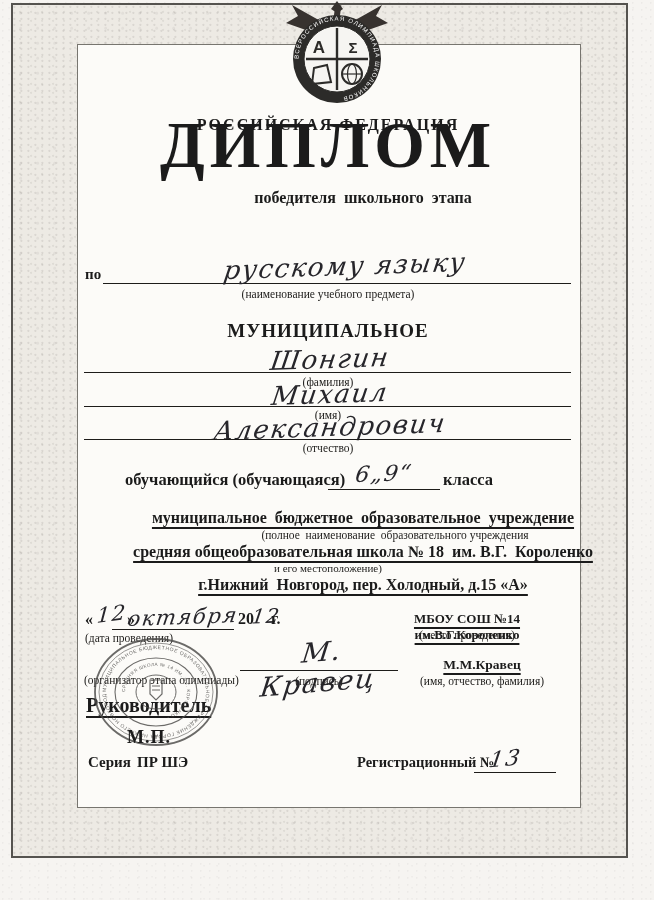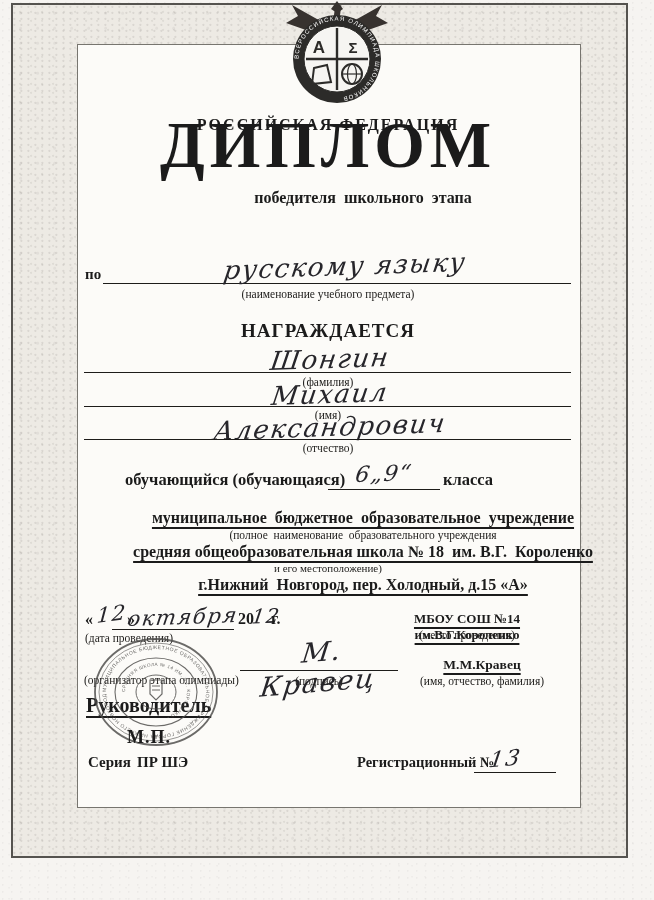--- a/index.html
+++ b/index.html
@@ -77,41 +77,41 @@
 
   <div class="abs c b country">РОССИЙСКАЯ ФЕДЕРАЦИЯ</div>
   <div class="abs c b title">ДИПЛОМ</div>
   <div class="abs c b sub1 pre">победителя  школьного  этапа</div>
 
   <div class="abs b" style="left:85px;top:266px;font-size:15px;">по</div>
   <div class="abs line" style="left:103px;top:283px;width:468px;"></div>
   <div class="abs hand hand-big" style="left:170px;top:251px;width:350px;text-align:center;">русскому языку</div>
   <div class="abs c cap" style="top:288px;">(наименование учебного предмета)</div>
 
-  <div class="abs c b" style="top:320px;font-size:19px;letter-spacing:1px;">НАГРАЖДАЕТСЯ</div>
+  <div class="abs c b" style="top:320px;font-size:19px;letter-spacing:1px;">МУНИЦИПАЛЬНОЕ</div>
 
   <div class="abs hand hand-big" style="left:150px;top:344px;width:360px;text-align:center;">Шонгин</div>
   <div class="abs line" style="left:84px;top:372px;width:487px;"></div>
   <div class="abs c cap" style="top:376px;">(фамилия)</div>
 
   <div class="abs hand hand-big" style="left:150px;top:379px;width:360px;text-align:center;">Михаил</div>
   <div class="abs line" style="left:84px;top:406px;width:487px;"></div>
   <div class="abs c cap" style="top:409px;">(имя)</div>
 
   <div class="abs hand hand-big" style="left:150px;top:412px;width:360px;text-align:center;">Александрович</div>
   <div class="abs line" style="left:84px;top:439px;width:487px;"></div>
   <div class="abs c cap" style="top:442px;">(отчество)</div>
 
   <div class="abs b" style="left:125px;top:470px;font-size:16.5px;">обучающийся (обучающаяся)</div>
   <div class="abs line" style="left:328px;top:489px;width:112px;"></div>
   <div class="abs hand" style="left:330px;top:461px;width:108px;text-align:center;font-size:22px;">6„9“</div>
   <div class="abs b" style="left:443px;top:470px;font-size:16.5px;">класса</div>
 
   <div class="abs c b uline pre" style="top:509px;font-size:16px;">муниципальное  бюджетное  образовательное  учреждение</div>
-  <div class="abs c cap pre" style="top:529px;">(полное  наименование  образовательного учреждения</div>
+  <div class="abs c cap pre" style="top:529px;margin-left:32px;">(полное  наименование  образовательного учреждения</div>
   <div class="abs c b uline pre" style="top:543px;font-size:16px;">средняя общеобразовательная школа № 18  им. В.Г.  Короленко</div>
   <div class="abs c cap" style="top:562px;font-size:11px;">и его местоположение)</div>
   <div class="abs c b uline pre" style="top:576px;font-size:16px;">г.Нижний  Новгород, пер. Холодный, д.15 «А»</div>
 
   <div class="abs b" style="left:85px;top:611px;font-size:16px;">«</div>
   <div class="abs hand" style="left:97px;top:602px;font-size:21px;transform:skewX(-12deg) rotate(-8deg);">12</div>
   <div class="abs b" style="left:127px;top:611px;font-size:16px;">»</div>
   <div class="abs line" style="left:112px;top:629px;width:122px;"></div>
   <div class="abs hand" style="left:128px;top:605px;font-size:21px;">октября</div>
   <div class="abs b" style="left:238px;top:610px;font-size:16px;">20</div>

